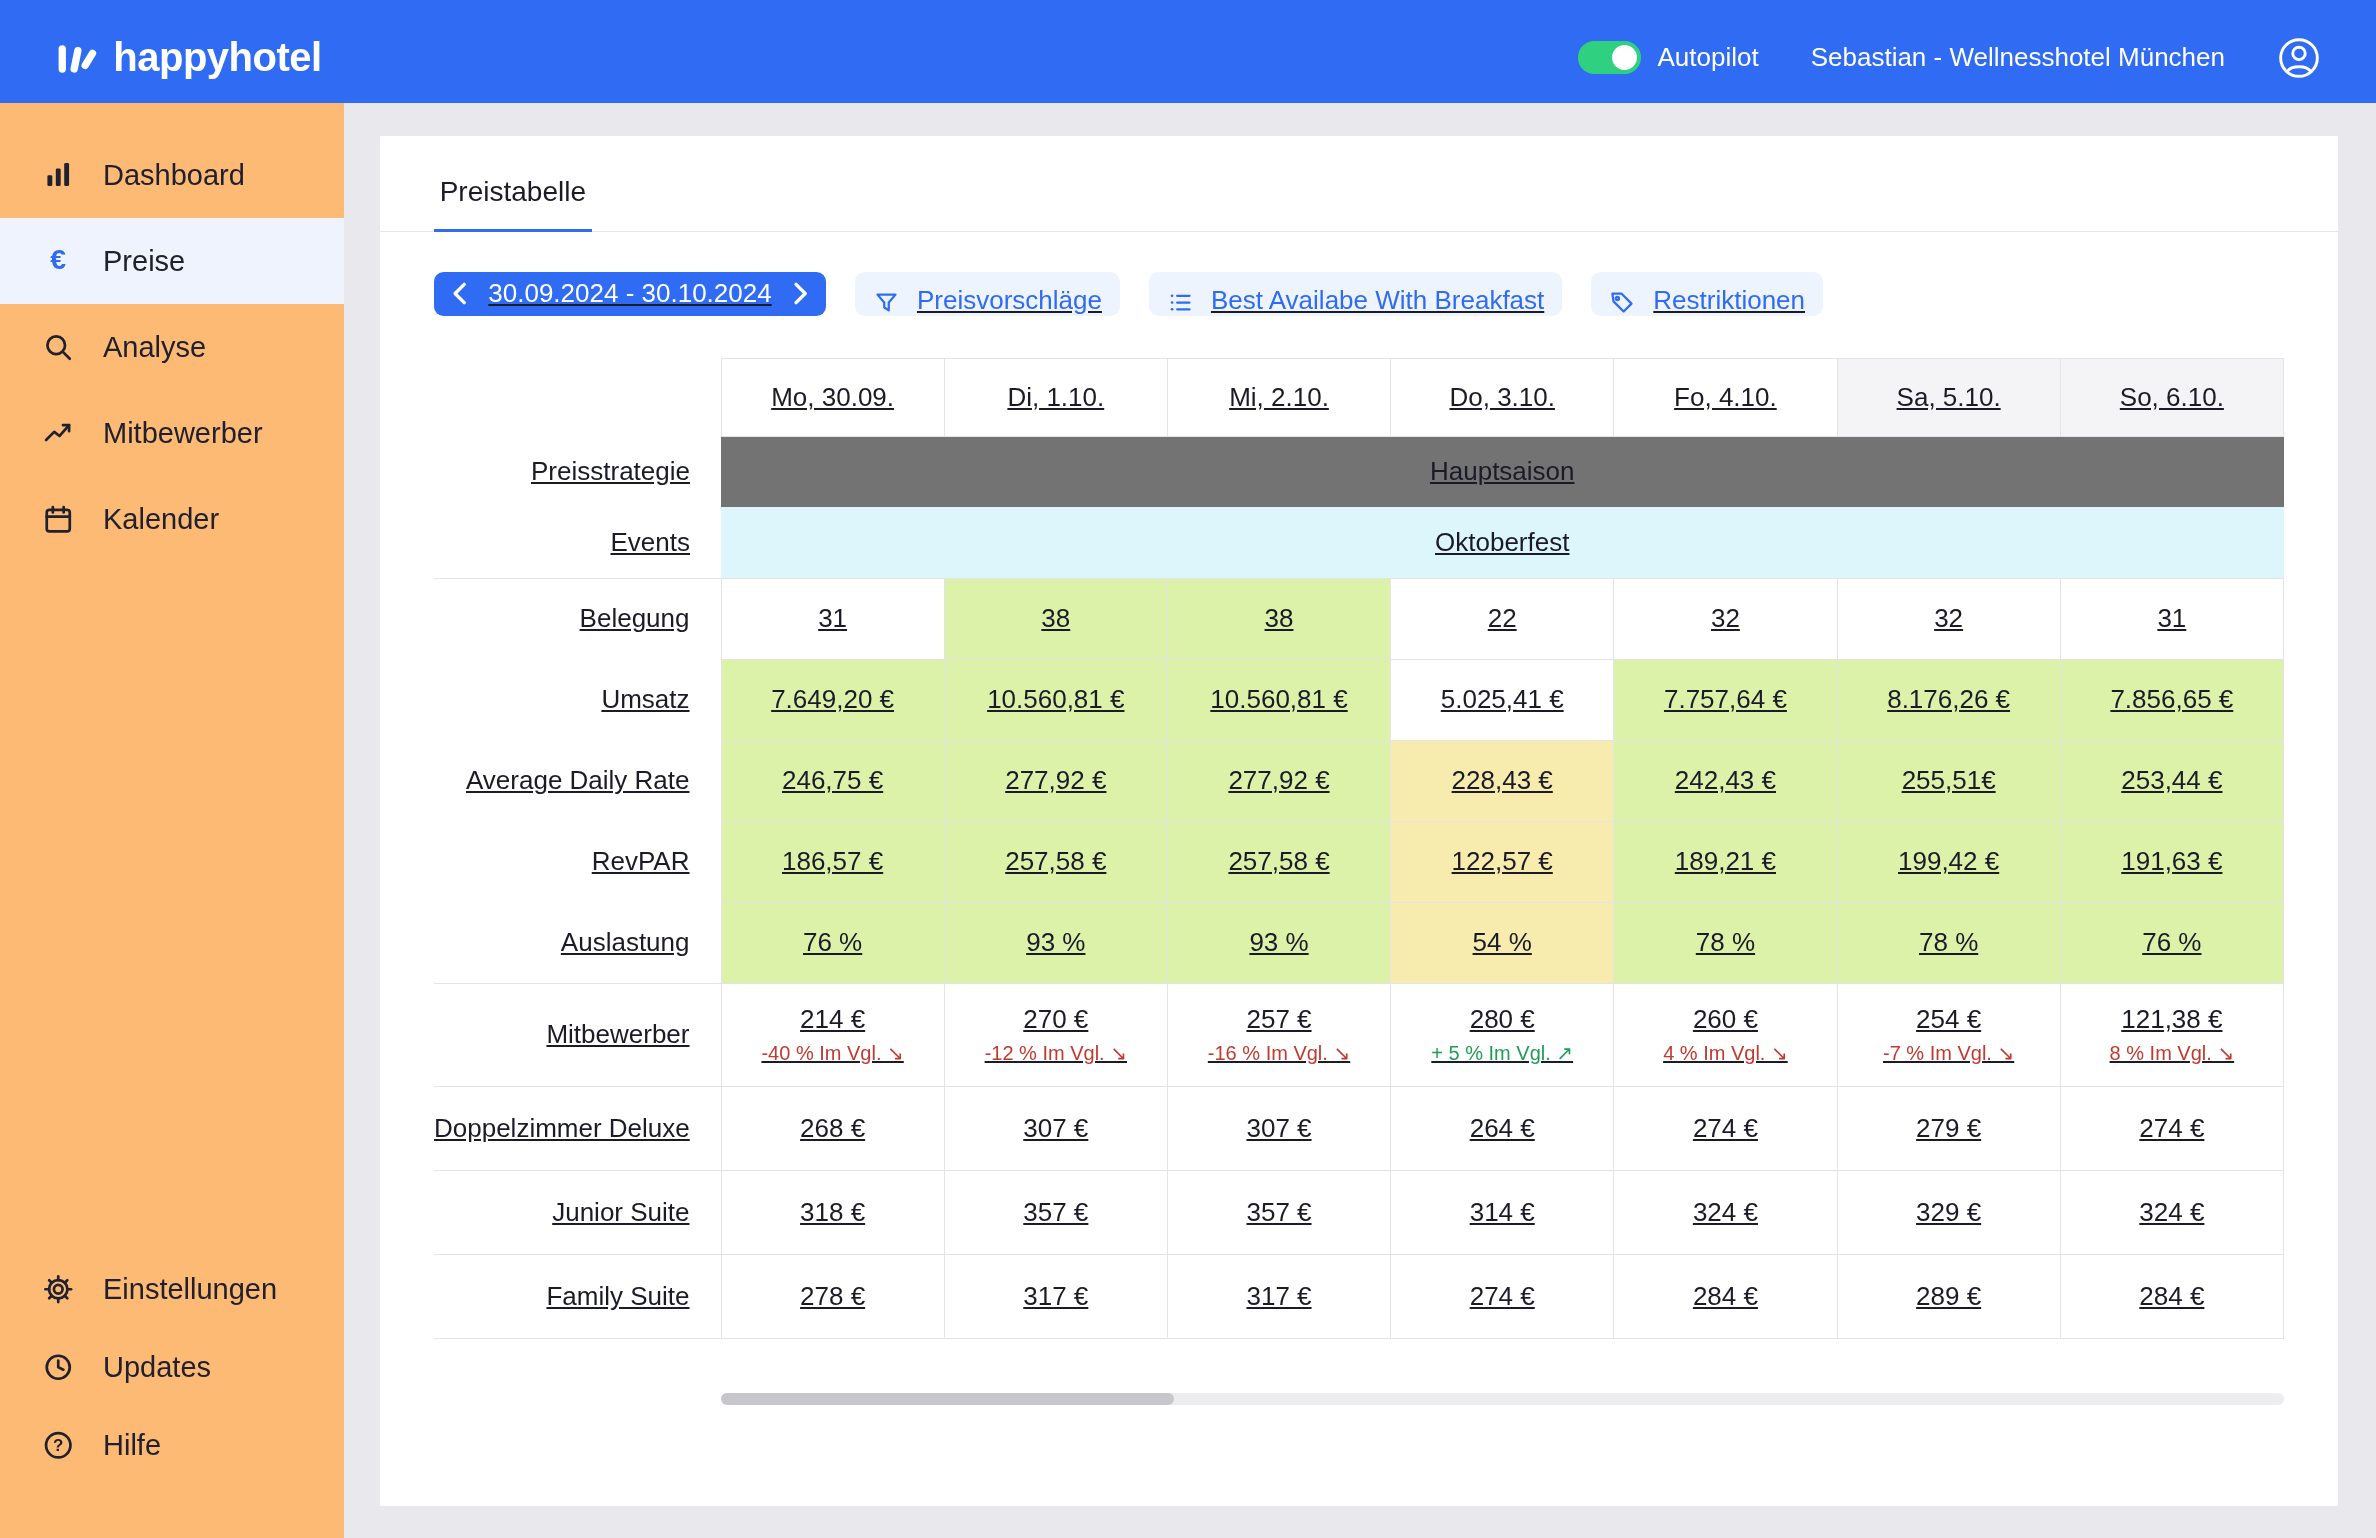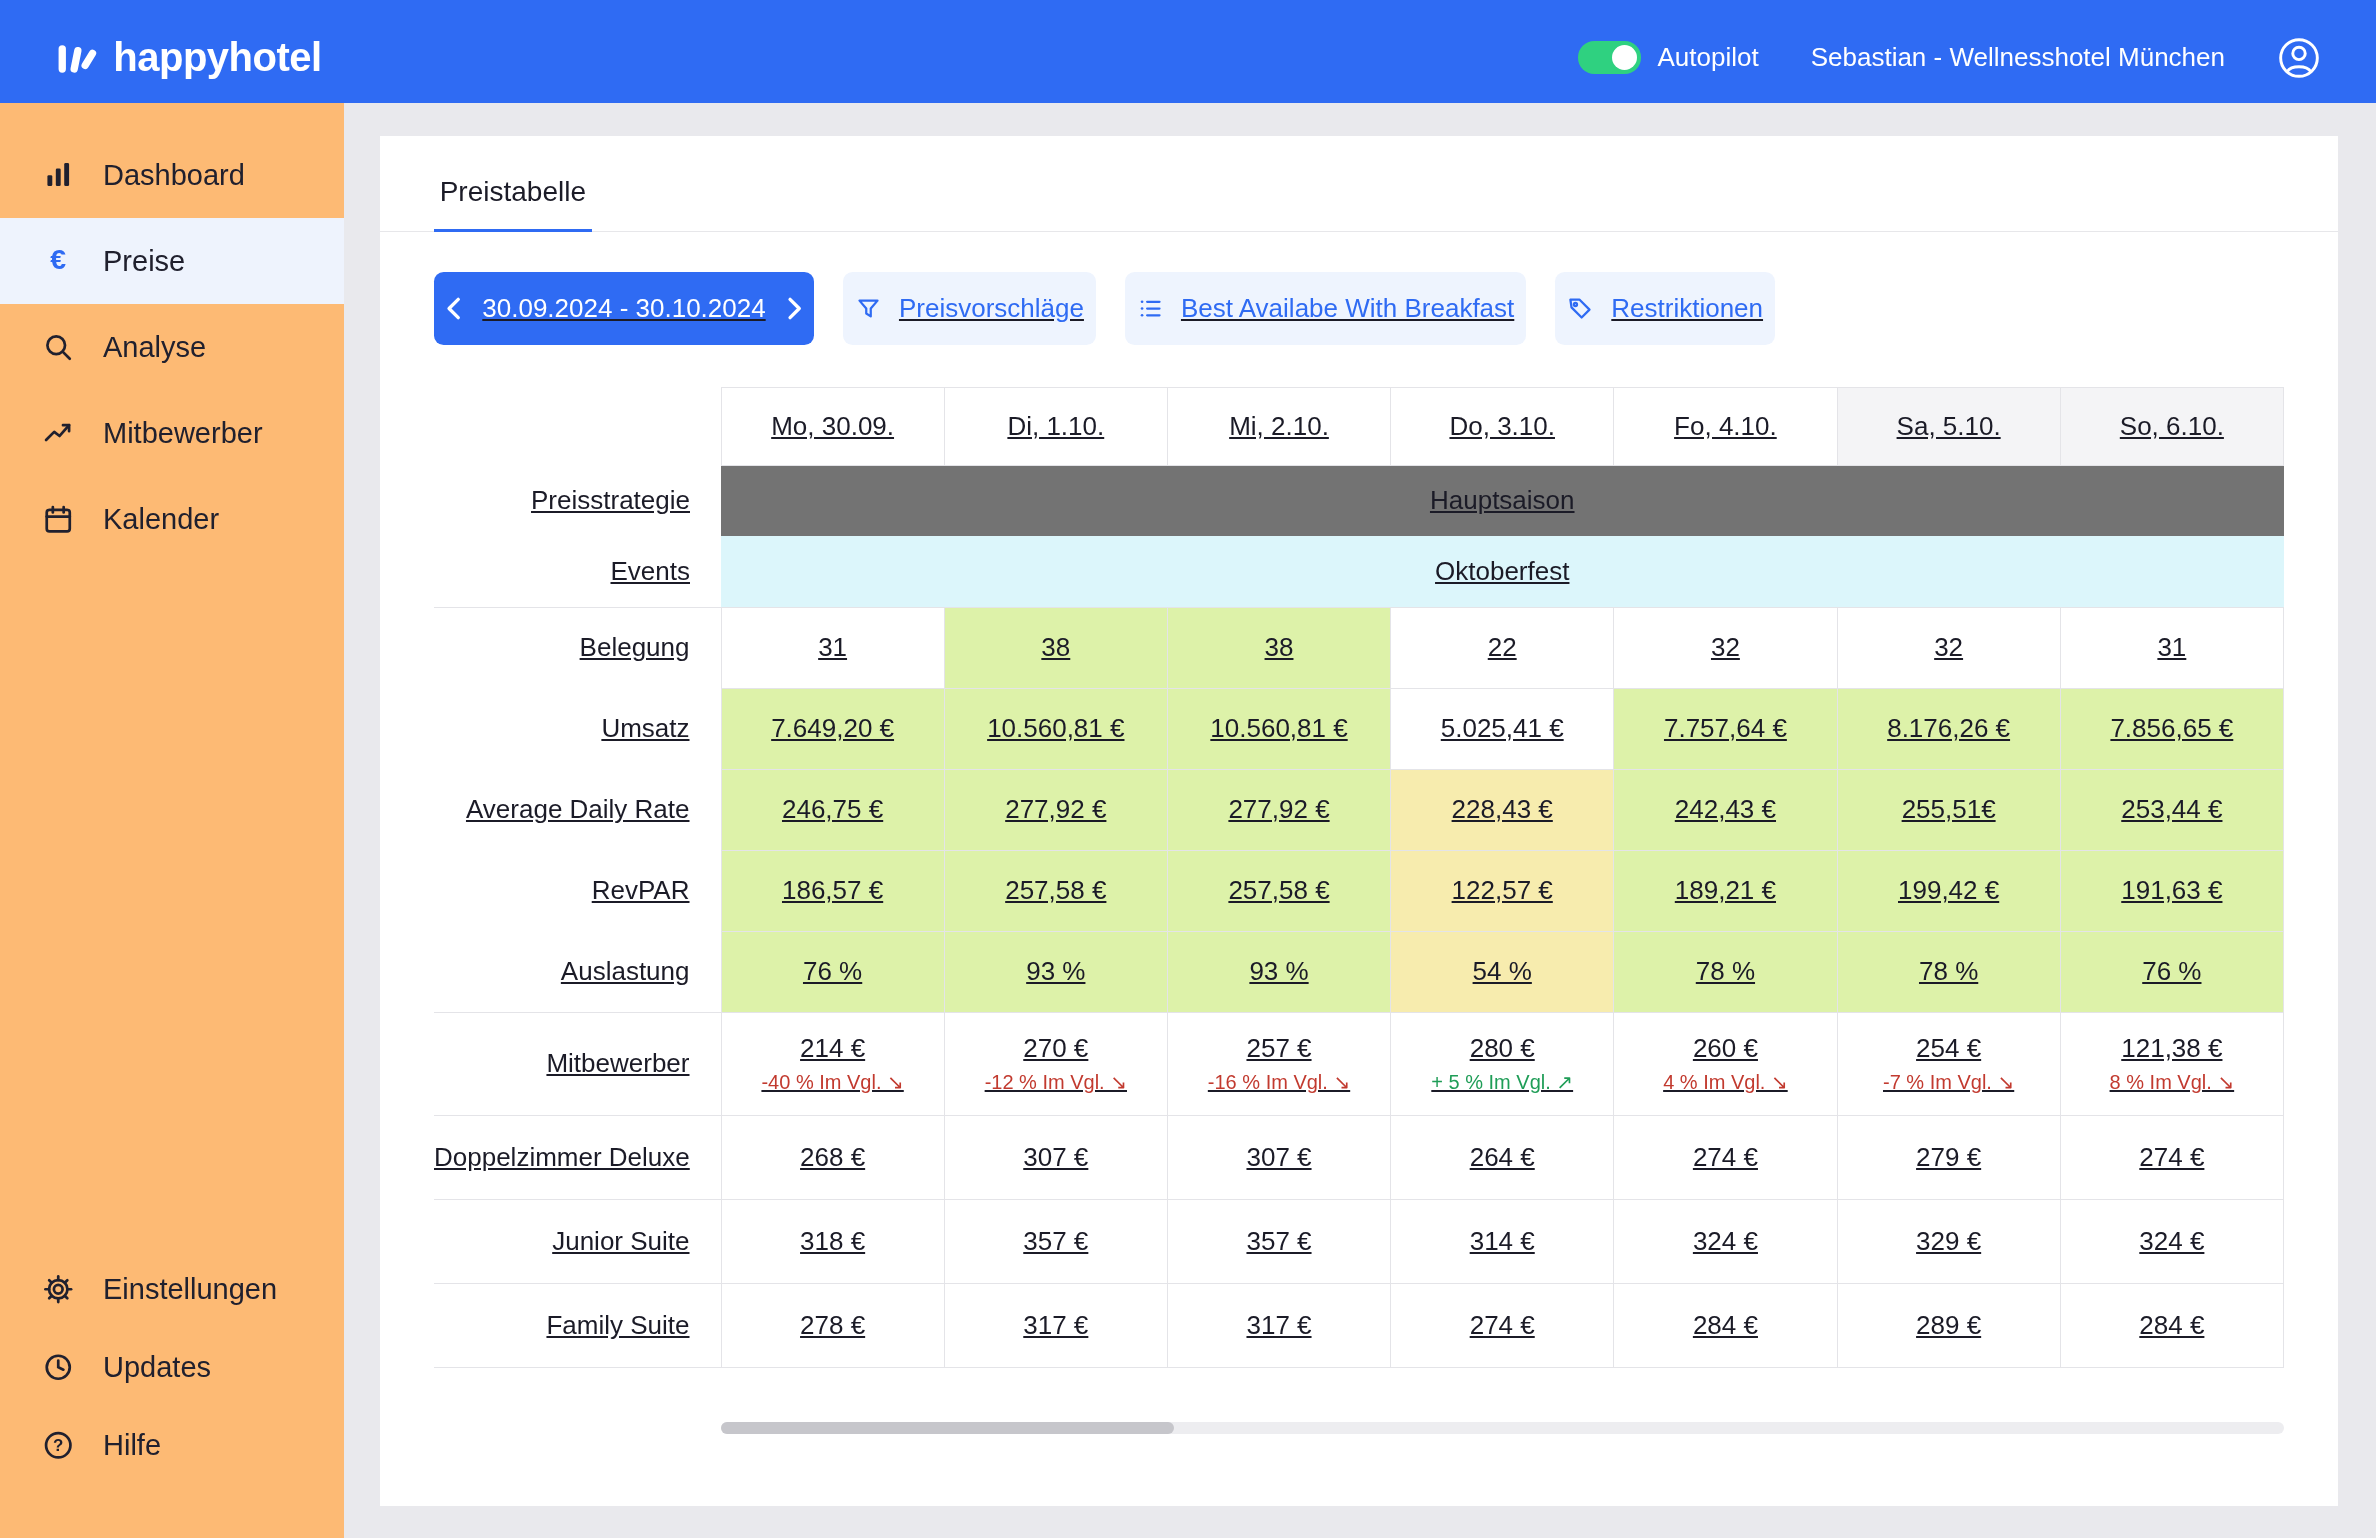--- a/index.html
+++ b/index.html
@@ -61,25 +61,25 @@
   }
   .tabbar { margin: 0 -54px; padding: 40px 54px 0; border-bottom: 1px solid #e7e7ea; }
   .tab {
     display: inline-block; font-size: 28px; font-weight: 500;
     padding: 0 5.7px 21px; border-bottom: 3.8px solid var(--accent);
     margin-bottom: -1px; cursor: pointer;
   }
   .toolbar { display: flex; align-items: center; gap: 29px; margin-top: 40px; }
   .btn {
     border: none; display: inline-flex; align-items: center; gap: 17px;
-    height: 73px; border-radius: 9.6px; font-size: 26px; font-weight: 500;
-    font-family: inherit; cursor: pointer; padding: 0 12px;
+    height: 44px; border-radius: 9.6px; font-size: 26px; font-weight: 500;
+    font-family: inherit; cursor: pointer; padding: 0 18px;
   }
   .btn.date { background: var(--accent); color: #fff; gap: 21px; }
-  .btn.light { background: #eef4fe; color: var(--accent); }
+  .btn.light { background: #eef4fe; color: var(--accent); align-items: flex-end; }
   .chev { display: flex; cursor: pointer; }
   .bicon { display: flex; }
   .bicon svg { width: 27px; height: 27px; }
 
   
   .table-wrap { margin-top: 42px; }
   table { border-collapse: collapse; table-layout: fixed; width: 100%; }
   th, td { text-align: center; vertical-align: middle; font-size: 26px; font-weight: 400; }
   th.blank { border: none; background: #fff; }
   th.day-header {

